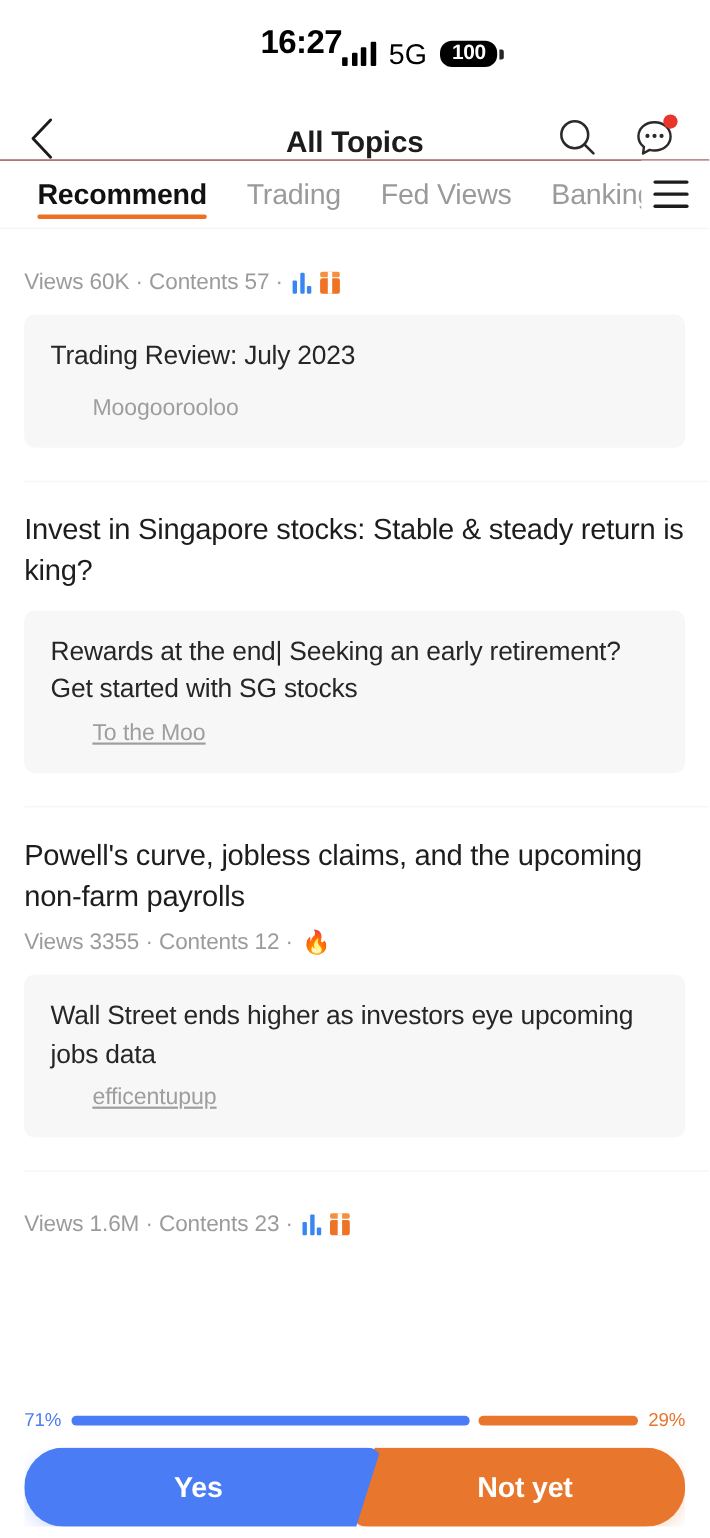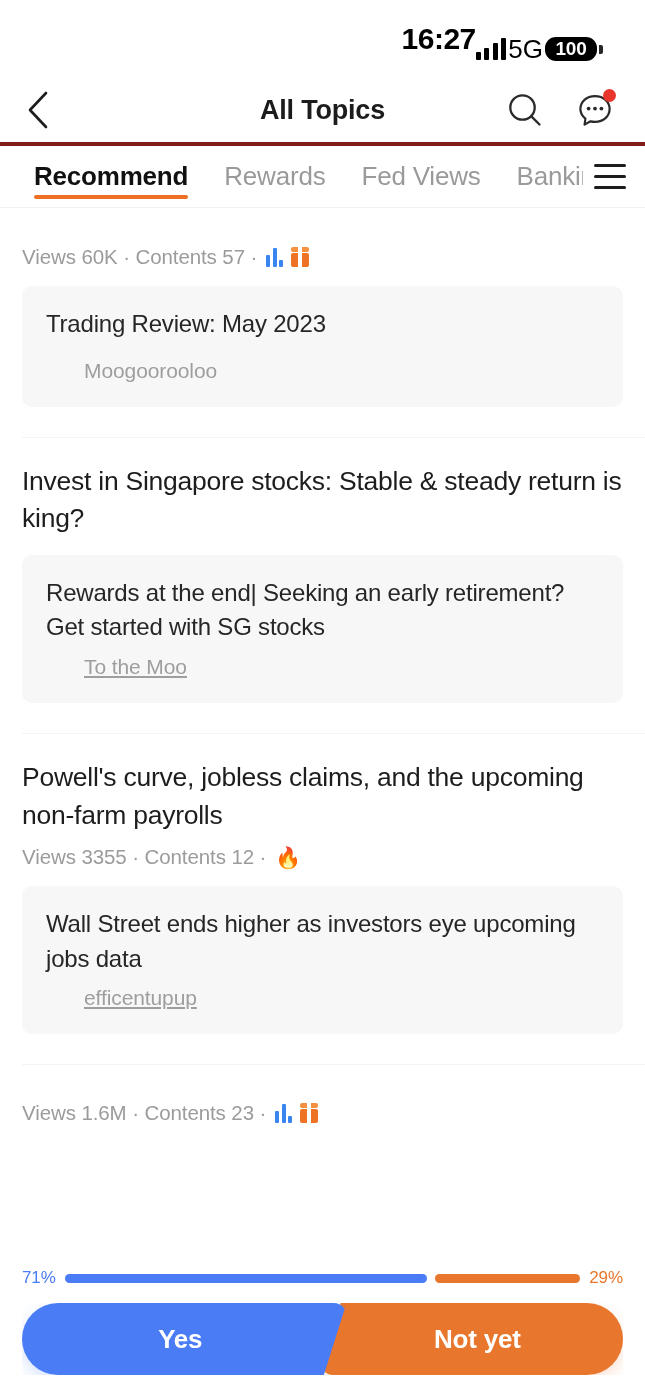--- a/index.html
+++ b/index.html
@@ -8,48 +8,48 @@
     background:#ffffff;
     font-family:"Liberation Sans", sans-serif;
     -webkit-font-smoothing:antialiased;
     overflow:hidden;
   }
   .phone { position:relative; width:645px; height:1398px; background:#fff; display:flex; flex-direction:column; }
 
   
   .statusbar {
     height:78px; flex:0 0 78px;
-    display:flex; align-items:center; justify-content:flex-end;
+    display:flex; align-items:center; justify-content:center;
     padding:0 42px 0 4px; position:relative;
   }
   .status-time {
     font-size:30px; font-weight:700; color:#000;
     letter-spacing:-0.5px; margin-left:88px; line-height:1;
   }
-  .status-right { display:flex; align-items:center; gap:2px; margin-top:20px; }
+  .status-right { display:flex; align-items:center; gap:12px; margin-top:20px; }
   .signal { display:flex; align-items:flex-end; gap:3.5px; height:22px; }
   .signal i { display:block; width:5px; background:#000; border-radius:1px; }
   .signal i:nth-child(1){ height:8px; }
   .signal i:nth-child(2){ height:12px; }
   .signal i:nth-child(3){ height:17px; }
   .signal i:nth-child(4){ height:22px; }
   .net-label { font-size:26px; font-weight:500; color:#000; letter-spacing:0; }
   .battery { display:flex; align-items:center; }
   .battery-body {
     background:#000; color:#fff; font-size:19px; font-weight:700;
     border-radius:11px; padding:2px 9px 3px; line-height:1.05;
     min-width:52px; text-align:center; letter-spacing:-0.3px;
   }
   .battery-cap { width:4px; height:9px; background:#000; border-radius:0 2px 2px 0; margin-left:2px; opacity:.85; }
 
   
   .navbar {
     height:68px; flex:0 0 68px;
-    display:flex; align-items:center; position:relative;
-    border-bottom:4px solid #7f1d1d;
+    display:flex; align-items:flex-end; position:relative;
+    border-bottom:1px solid #7f1d1d;
   }
   .nav-back { width:76px; display:flex; align-items:center; justify-content:center; cursor:pointer; }
   .nav-title {
     position:absolute; left:0; right:0; text-align:center;
     font-size:27px; font-weight:700; color:#1c1c1c; letter-spacing:-0.2px;
     pointer-events:none;
   }
   .nav-actions { margin-left:auto; display:flex; align-items:center; gap:30px; padding-right:30px; }
   .nav-icon { position:relative; width:40px; height:40px; display:flex; align-items:center; justify-content:center; cursor:pointer; }
   .notif-dot {
@@ -119,21 +119,21 @@
   .card-title {
     font-size:24px; line-height:1.44; color:#262626; letter-spacing:-0.2px;
   }
   .card-author {
     margin-top:17px; padding-left:38px;
     font-size:21px; color:#9e9e9e; letter-spacing:-0.1px;
   }
   .card.tight .card-author { margin-top:10px;text-decoration:underline; }
 
   
-  .vote-zone { position:absolute; left:0; right:0; bottom:13px; background:#fff; padding-bottom:0; }
+  .vote-zone { position:absolute; left:0; right:0; bottom:0; background:#fff; padding-bottom:0; }
   .vote-bar { display:flex; align-items:center; padding:0 22px; gap:9px; height:26px; }
   .vote-pct { font-size:17px; letter-spacing:-0.1px; }
   .vote-pct.left { color:#4a7cf5; }
   .vote-pct.right { color:#e8762c; }
   .vote-track { flex:1; position:relative; height:9px; display:flex; align-items:center; }
   .vote-fill-l { position:absolute; left:0; height:9px; border-radius:5px; background:#4a7cf5; }
   .vote-fill-r { position:absolute; right:0; height:9px; border-radius:5px; background:#e8762c; }
 
   .vote-buttons { position:relative; height:82px; margin:12px 22px 0 22px; }
   .vbtn {
@@ -214,21 +214,21 @@
     </div>
   </div>
 
   <div class="tabbar">
     <div class="tabs">
       <div class="tab active">
         <span>Recommend</span>
         <span class="tab-underline"></span>
       </div>
       <div class="tab">
-        <span>Rewards</span>
+        <span>Trading</span>
       </div>
       <div class="tab">
         <span>Fed Views</span>
       </div>
       <div class="tab clipped">
         <span>Banking T</span>
       </div>
     </div>
     <div class="tab-menu">
       <span></span>
@@ -249,21 +249,21 @@
               <i></i>
             </span>
           <span class="icon-gift">
               <span class="gb"></span>
               <span class="gt"></span>
               <span class="gr"></span>
             </span>
         </span>
       </div>
       <div class="card">
-        <div class="card-title">Trading Review: May 2023</div>
+        <div class="card-title">Trading Review: July 2023</div>
         <div class="card-author">Moogoorooloo</div>
       </div>
     </div>
 
     <div class="topic">
       <div class="topic-title">Invest in Singapore stocks: Stable &amp; steady return is king?</div>
       <div class="card tight">
         <div class="card-title">Rewards at the end| Seeking an early retirement? Get started with SG stocks</div>
         <div class="card-author">To the Moo</div>
       </div>

